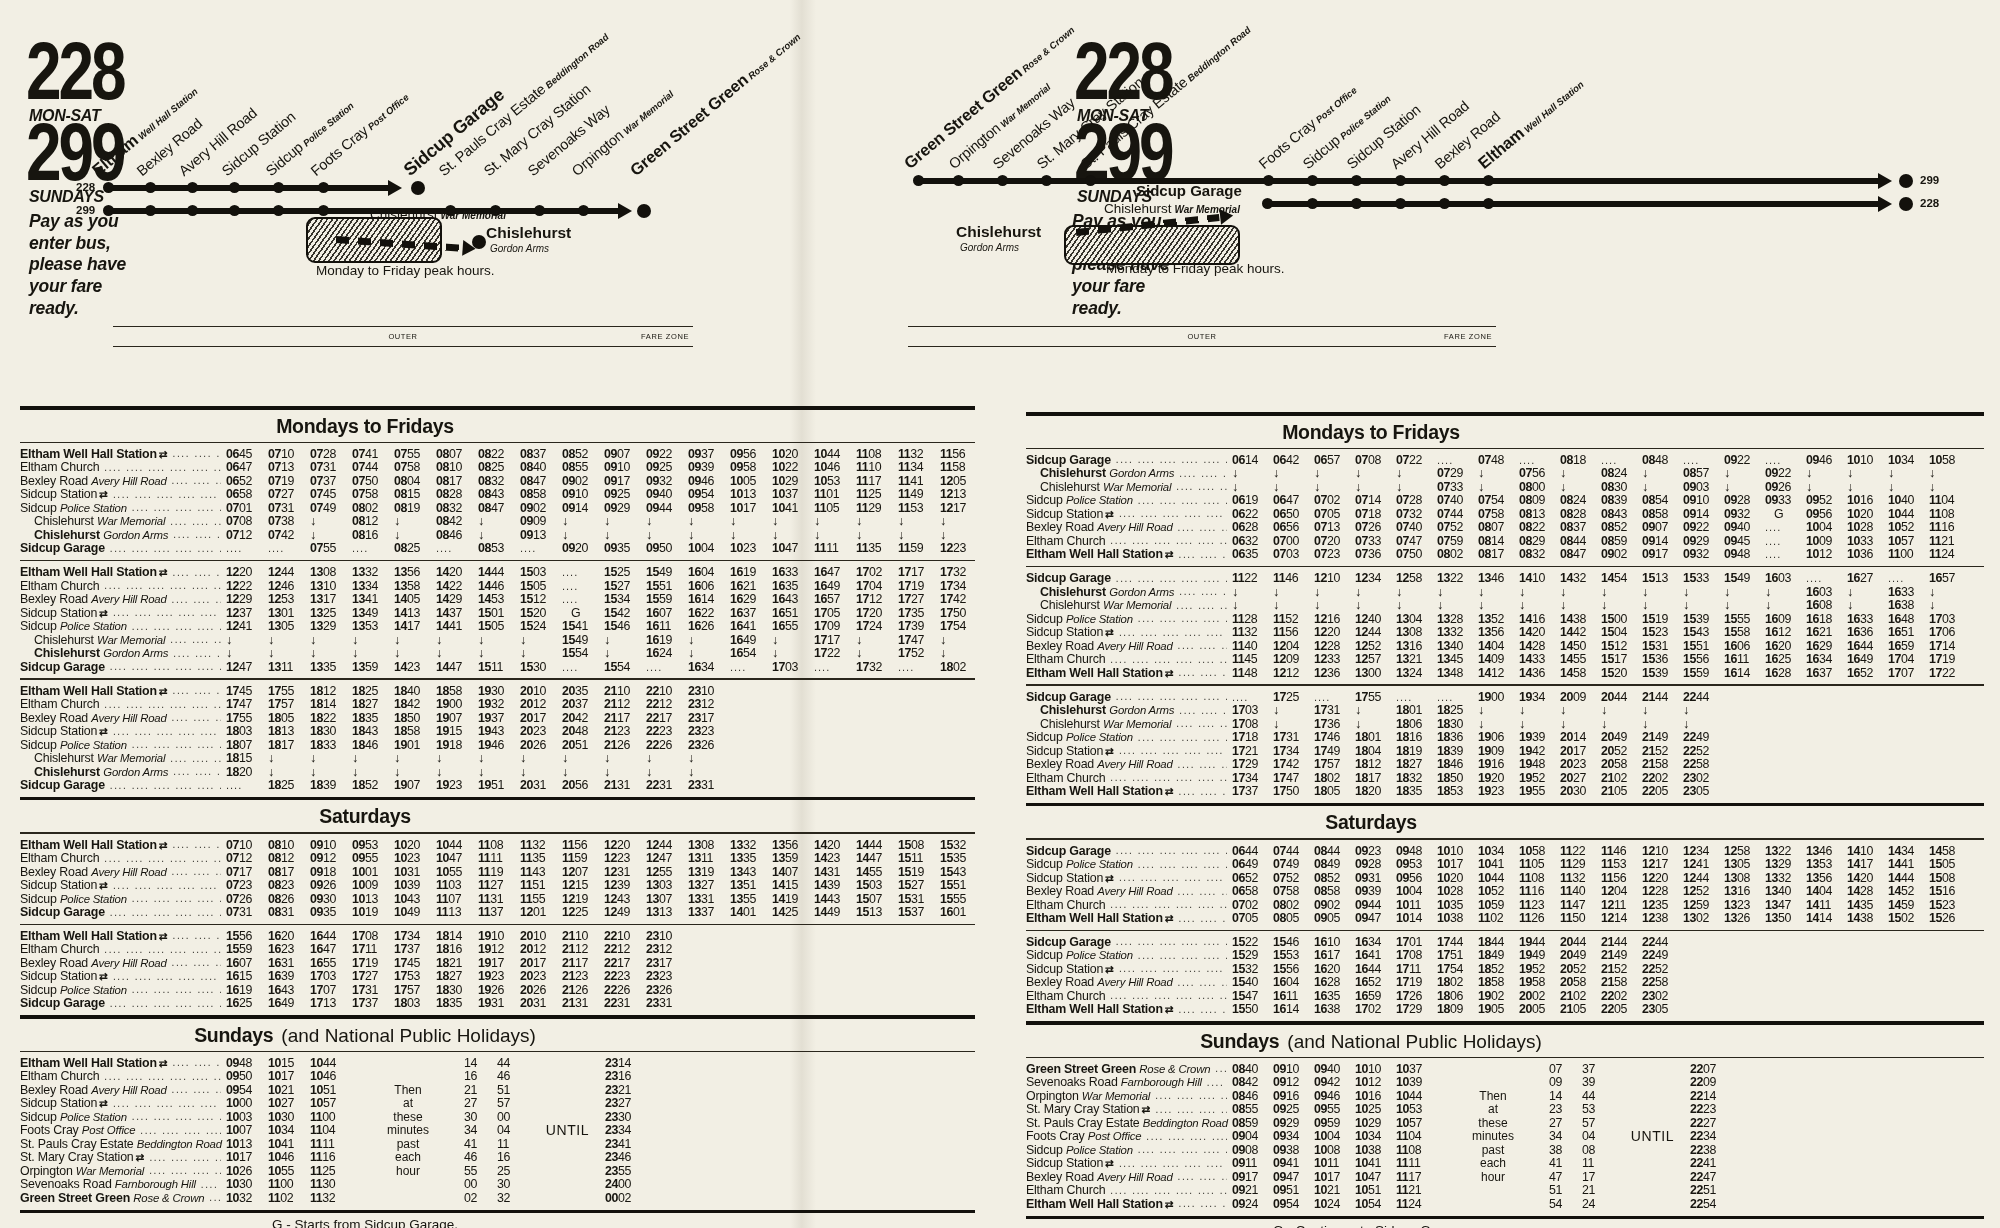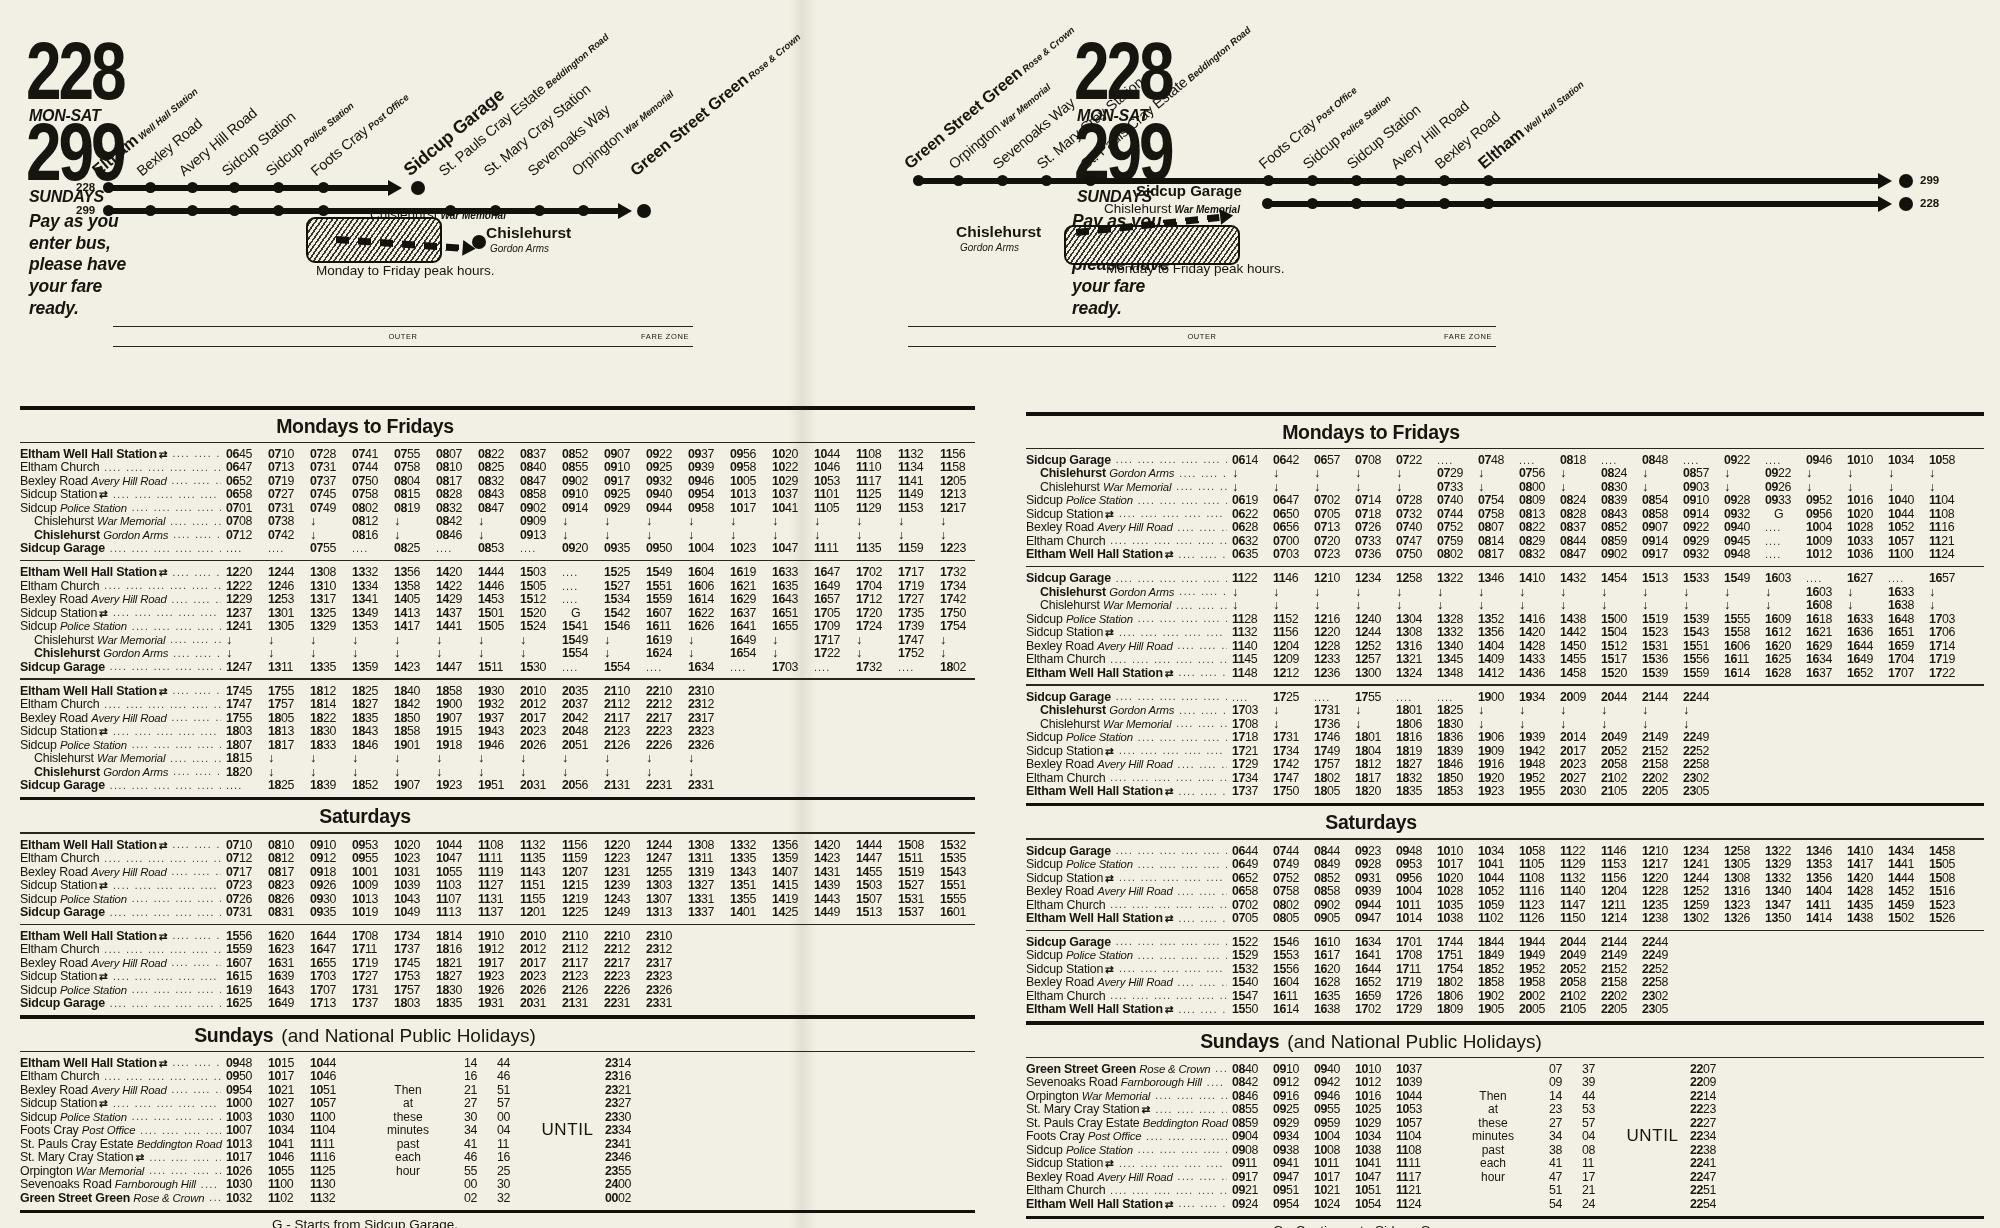--- a/index.html
+++ b/index.html
@@ -67,21 +67,21 @@
   .rail{font-weight:700;font-size:10.5px;margin-left:2px;}
   .lead{flex:1;overflow:hidden;white-space:nowrap;font-size:10px;color:#32302a;
         letter-spacing:1.6px;margin:0 5px;align-self:center;}
   .tc{flex:none;width:var(--pitch);font-size:12.4px;letter-spacing:-.4px;overflow:visible;white-space:nowrap;}
   .tc b{font-weight:700;}
   .tc.arr{font-size:12.5px;}
   .tc.dots{font-size:11px;letter-spacing:1px;color:#33302a;}
   .tc.g{padding-left:9px;box-sizing:border-box;}
   .sun-word{width:112px;text-align:center;font-size:12px;letter-spacing:0;}
   .sun-min{width:33px;}
-  .sun-until{width:75px;text-align:center;font-size:17px;letter-spacing:.6px;}
+  .sun-until{width:75px;text-align:center;font-size:14px;letter-spacing:.6px;}
   .sun-last{width:48px;}
   .footnote{width:690px;text-align:center;font-size:13.5px;padding:3px 0;}
 </style>
 </head>
 <body>
 
 <div class="gutter"></div>
 
 <div class="page" id="page0">
   <div class="hdr">

